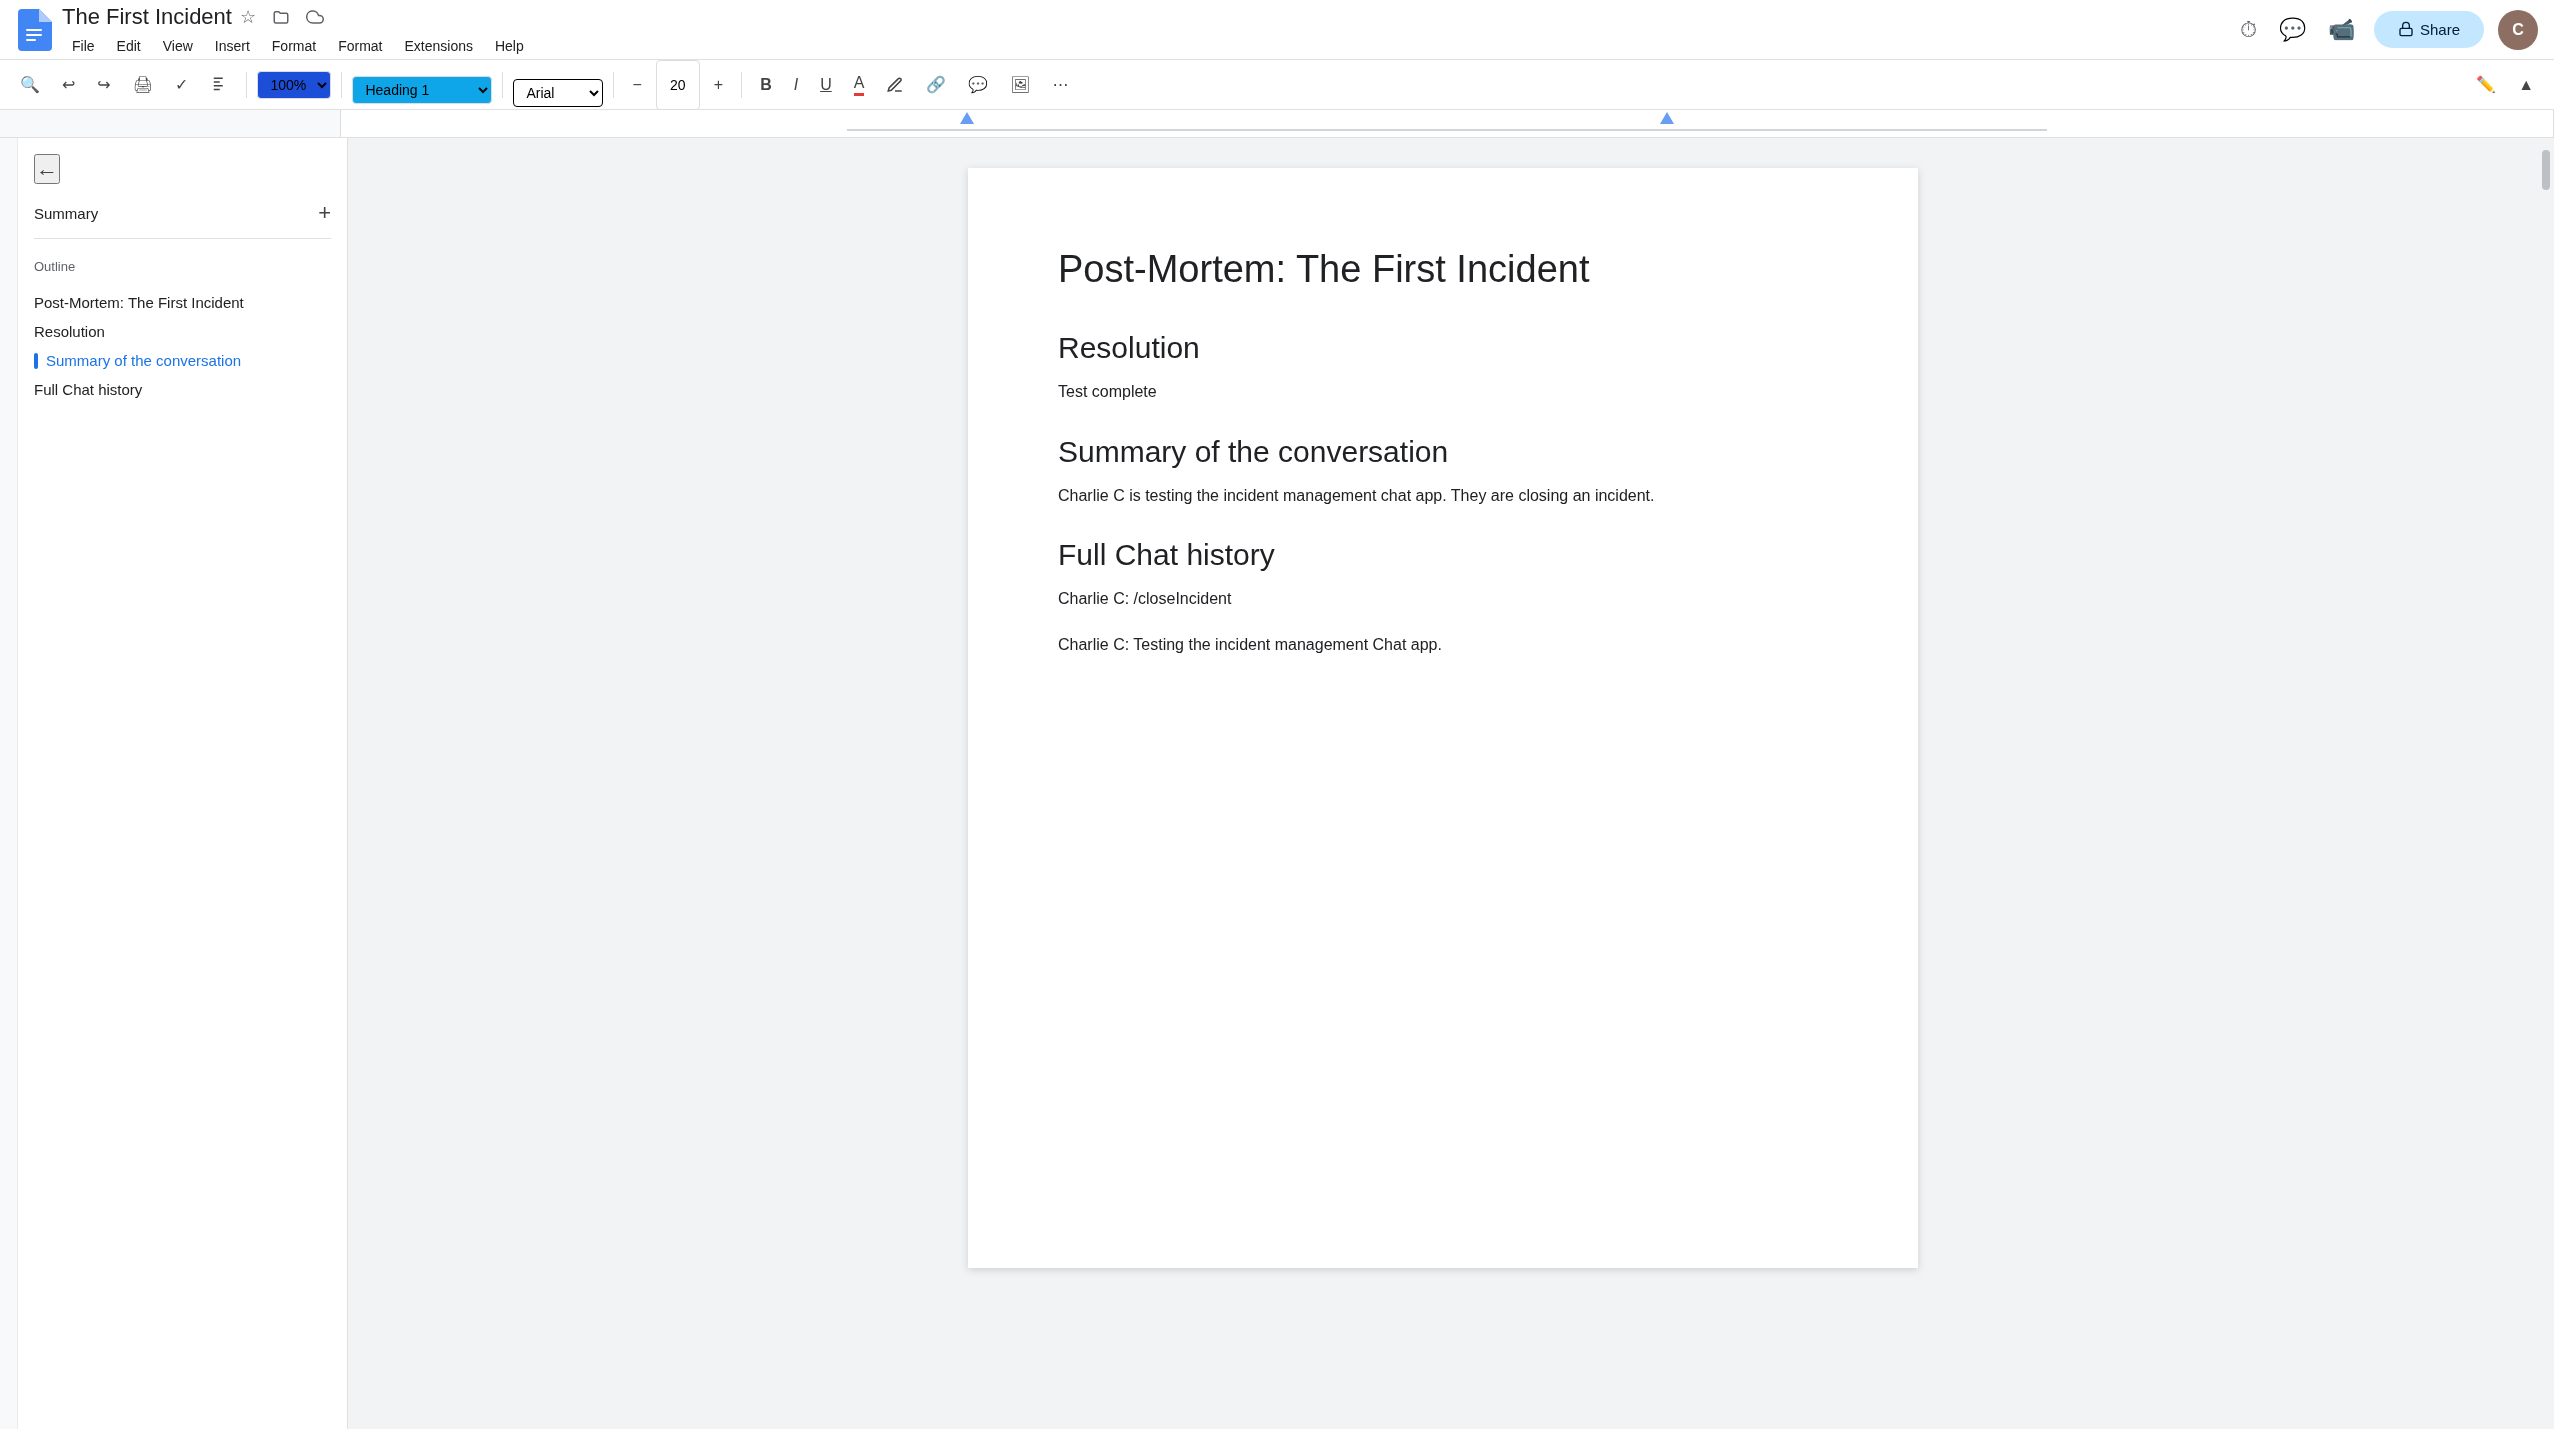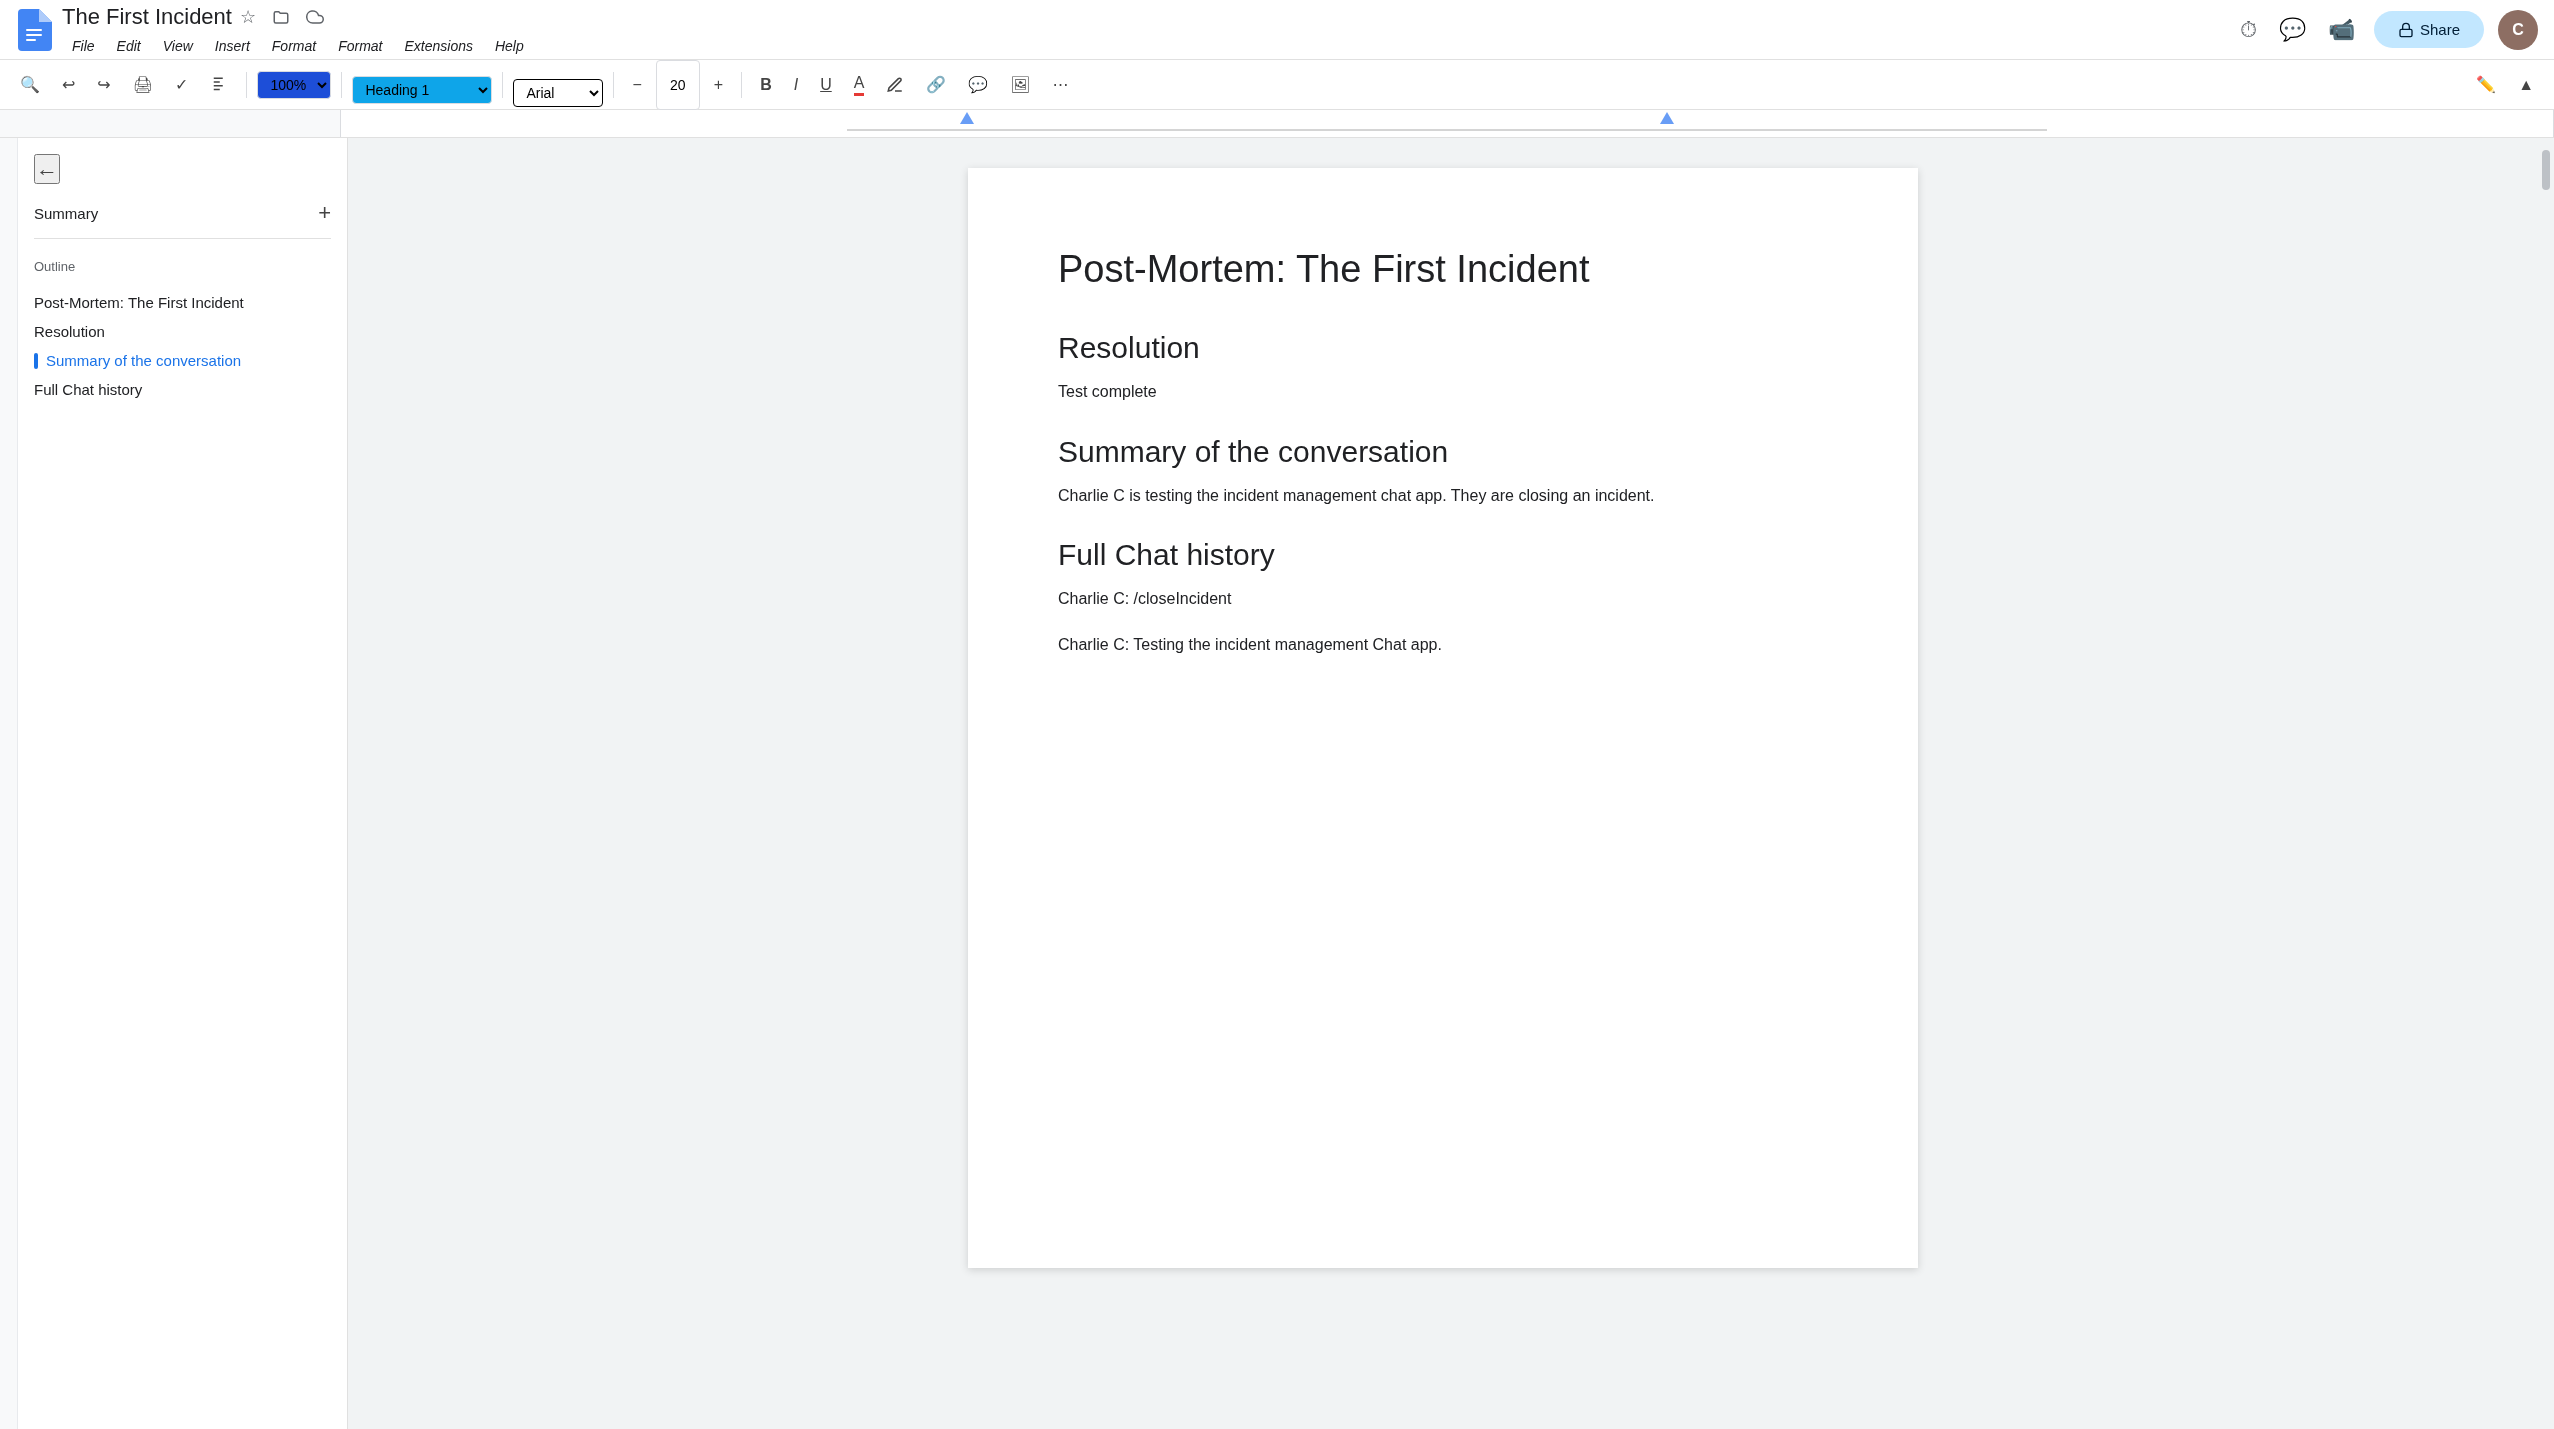--- a/index.html
+++ b/index.html
@@ -49,21 +49,20 @@
       padding: 4px;
       border-radius: 4px;
       display: flex;
       align-items: center;
       justify-content: center;
     }
     .menu-bar {
       display: flex;
       gap: 2px;
       margin-top: 2px;
-      font-style: italic;
     }
     .menu-item {
       font-size: 14px;
       color: #202124;
       padding: 4px 10px;
       cursor: pointer;
       border-radius: 4px;
     }
     .title-bar-right {
       display: flex;
@@ -74,21 +73,21 @@
     .share-btn {
       background: #c2e7ff;
       border: none;
       border-radius: 20px;
       padding: 10px 24px;
       font-size: 15px;
       font-weight: 500;
       color: #001d35;
       cursor: pointer;
       display: flex;
-      align-items: flex-end;
+      align-items: flex-start;
       gap: 6px;
     }
     .avatar {
       width: 40px;
       height: 40px;
       border-radius: 50%;
       background: #8d6e63;
       display: flex;
       align-items: center;
       justify-content: center;

